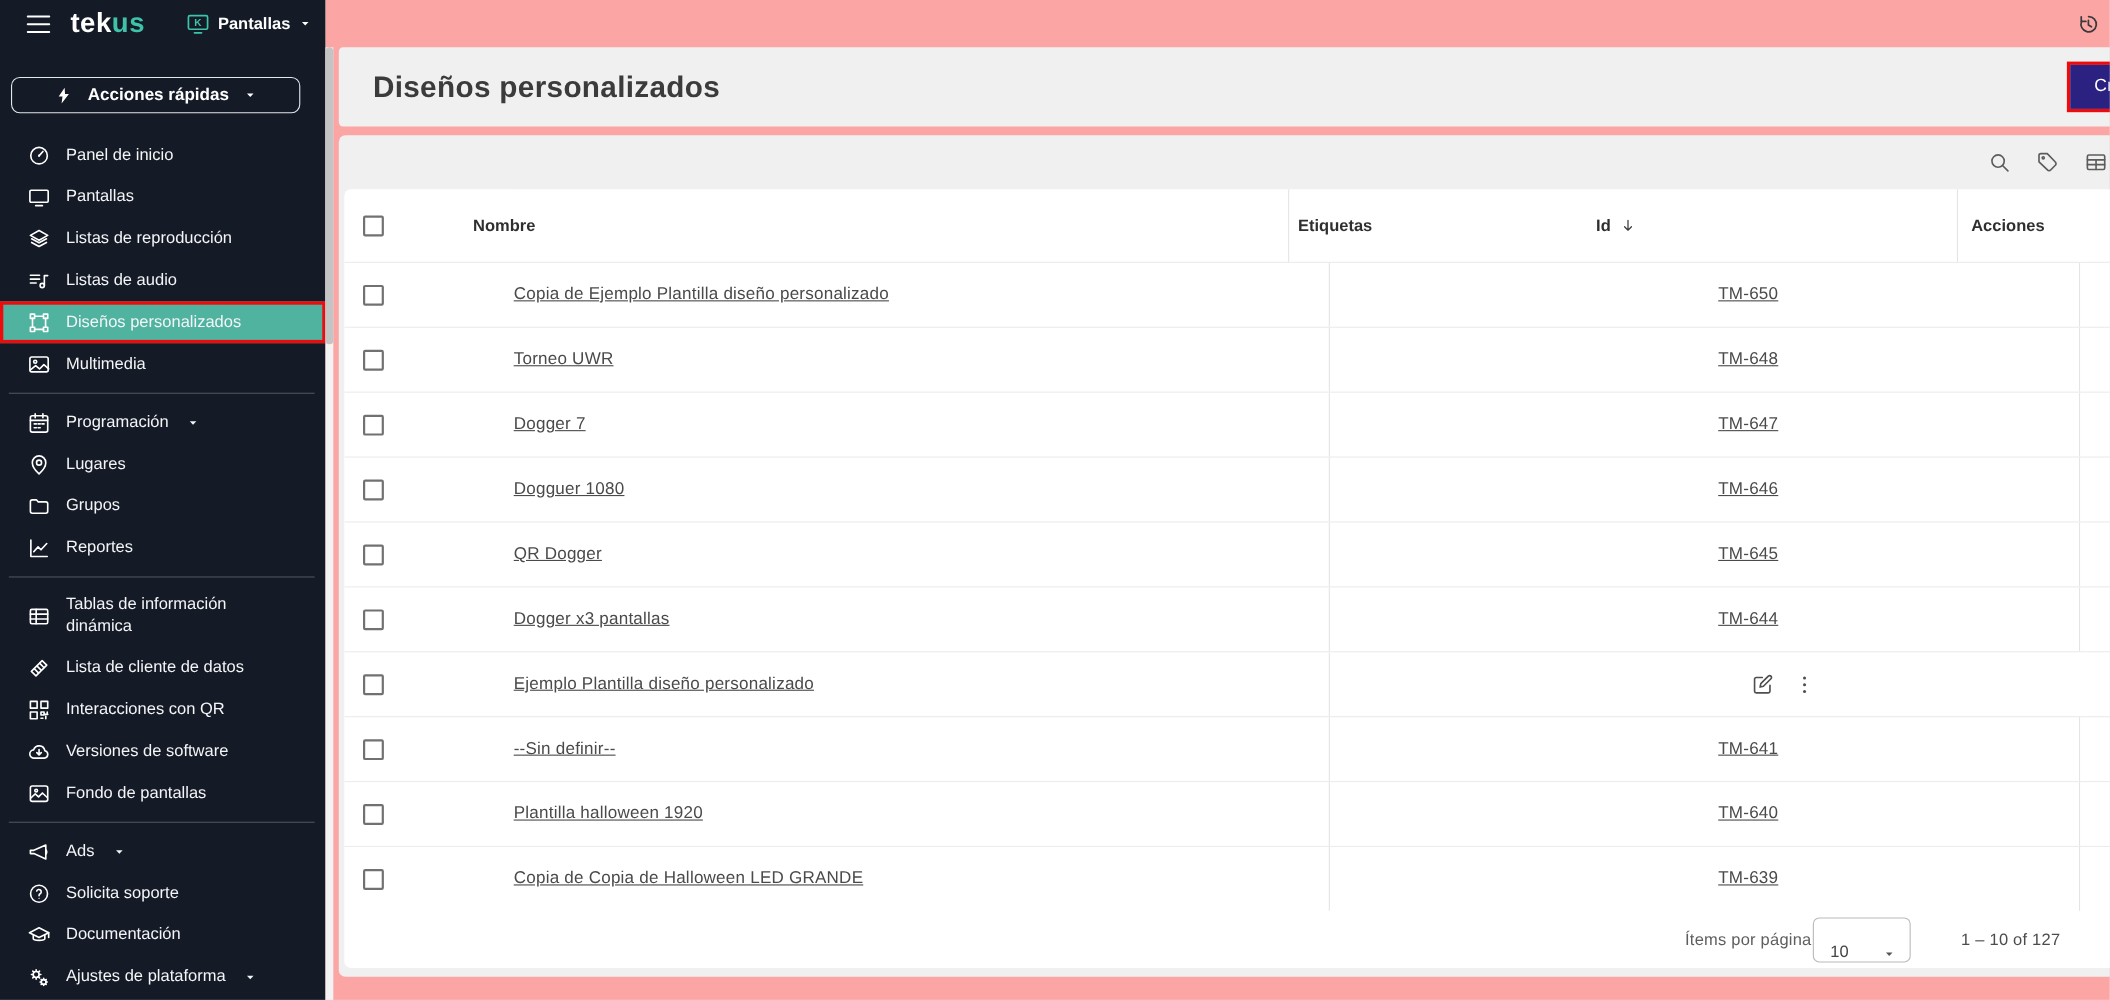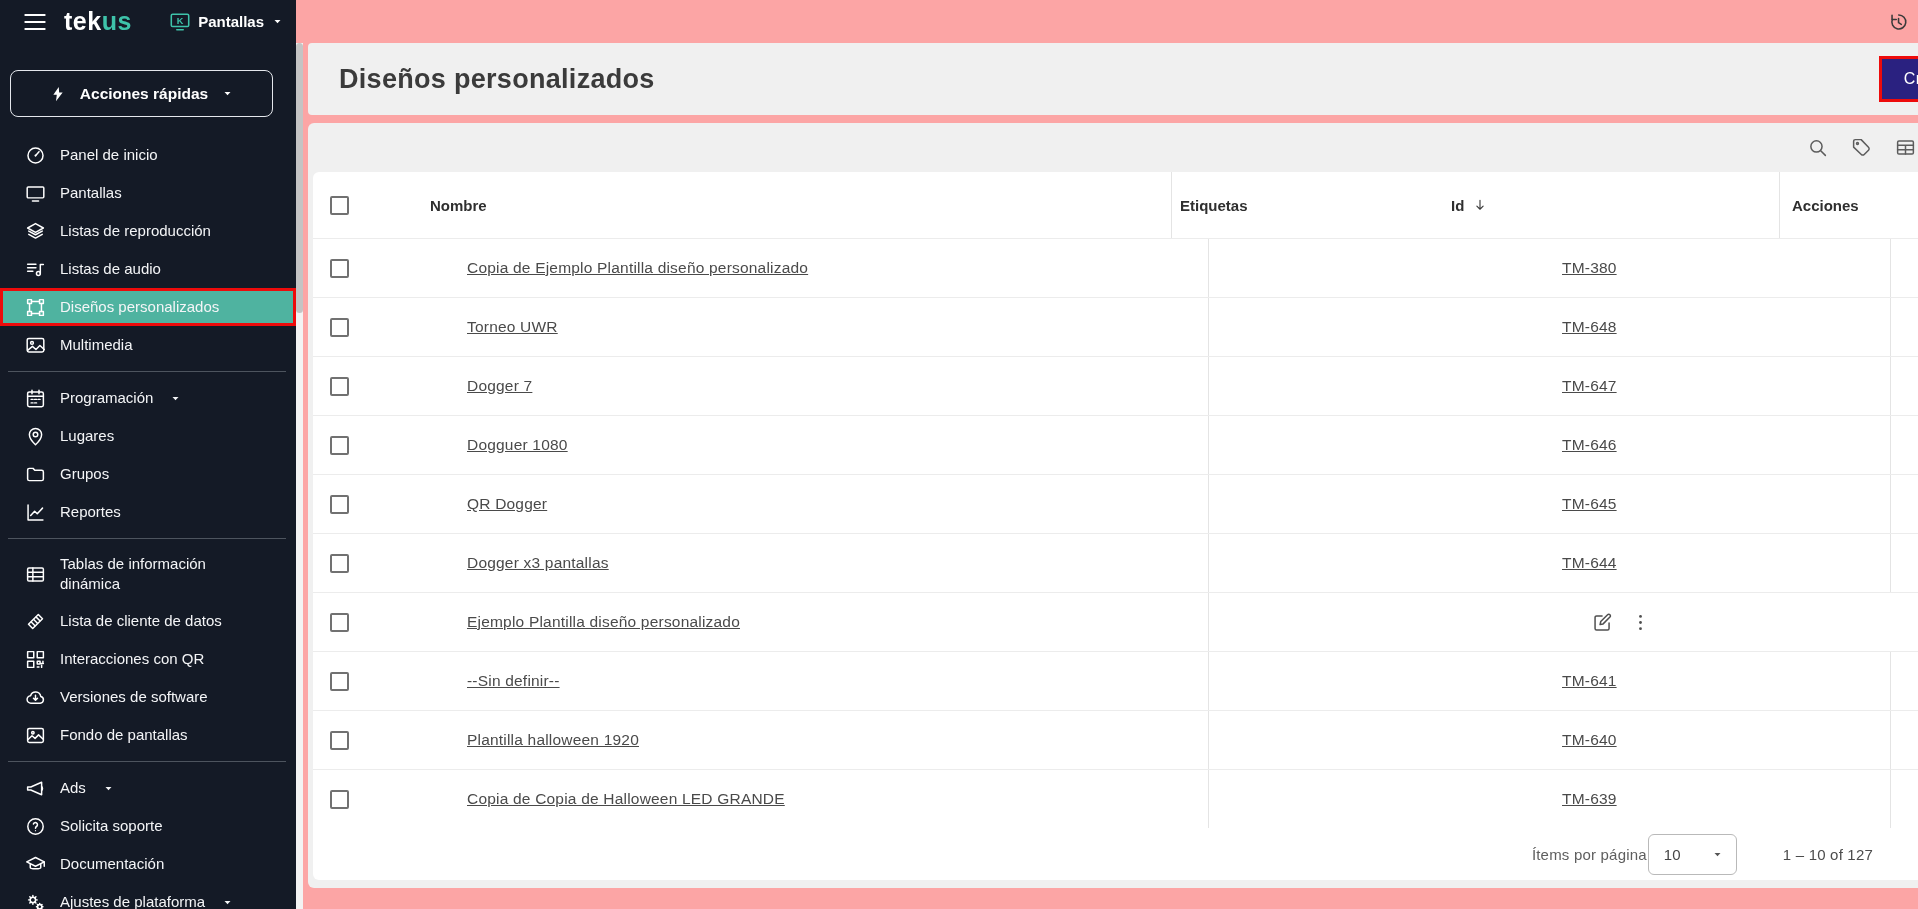--- a/index.html
+++ b/index.html
@@ -14,21 +14,21 @@
   .ic { display:inline-flex; }
   .ic svg { width:100%; height:100%; }
   .hamburger { width:26px; height:26px; color:#fff; cursor:pointer; }
   .brand { font-size:25px; font-weight:bold; letter-spacing:.5px; margin-left:16px; color:#fff; }
   .brand .us { color:#3ec3aa; }
   .context { margin-left:auto; display:flex; align-items:center; gap:7px;
              font-size:15px; font-weight:600; cursor:pointer; }
   .context .scr { width:22px; height:22px; color:#3ec3aa; }
   .context .caret { width:13px; height:13px; color:#fff; }
 
-  .qa-btn { margin:27px 23px 0 10px; height:47px; border:1.5px solid #e4e7ec;
+  .qa-btn { margin:27px 23px 0 10px; height:33px; border:1.5px solid #e4e7ec;
             border-radius:8px; display:flex; align-items:center; justify-content:center;
             gap:13px; font-size:15.5px; font-weight:600; color:#fff; cursor:pointer; }
   .qa-btn .ic { width:18px; height:18px; }
   .qa-btn .caret { width:13px; height:13px; }
 
   .nav { margin-top:19px; flex:1; overflow:hidden; }
   .nav-item { min-height:38px; display:flex; align-items:center; gap:14px;
               padding:2px 8px 2px 25px; font-size:15px; font-weight:500;
               color:#f4f5f7; cursor:pointer; }
   .nav-item .nic { width:21px; height:21px; flex-shrink:0; color:#fff; }
@@ -82,21 +82,21 @@
               background:#fff; cursor:pointer; }
   .link { font-size:15.5px; color:#4a4a4a; text-decoration:underline;
           letter-spacing:.2px; cursor:pointer; }
   .row-actions { display:flex; gap:17px; padding-left:22px; color:#4f4f4f; }
   .row-actions .aic { width:21px; height:21px; cursor:pointer; }
 
   .pager { height:52px; display:flex; align-items:center; justify-content:flex-end;
            color:#5e5e5e; font-size:15px; letter-spacing:.2px; }
   .pager .plabel { margin-right:1px; }
   .psel { width:89px; height:41px; border:1px solid #b9b9b9; border-radius:6px;
-          display:flex; align-items:center; padding:0 12px 0 15px; color:#454545;
+          display:flex; align-items:flex-end; padding:0 12px 0 15px; color:#454545;
           background:#fff; cursor:pointer; justify-content:space-between; margin-right:46px; }
   .psel .caret { width:13px; height:13px; color:#555; }
   .prange { margin-right:58px; color:#4c4c4c; }
   .pnav { width:22px; height:22px; cursor:pointer; }
   .pnav.prev { color:#c9c9c9; margin-right:32px; }
   .pnav.next { color:#3f3f3f; margin-right:14px; }
 </style>
 </head>
 <body>
 
@@ -442,21 +442,21 @@
         <div id="tbody">
             <div class="trow tbody-row">
               <div class="c-check">
                 <span class="checkbox"></span>
               </div>
               <div class="c-name">
                 <span class="link">Copia de Ejemplo Plantilla diseño personalizado</span>
               </div>
               <div class="c-tags"></div>
               <div class="c-id">
-                <span class="link">TM-380</span>
+                <span class="link">TM-650</span>
               </div>
               <div class="c-act">
                 <span class="row-actions">
                   <span class="ic aic">
                     <svg viewBox="0 0 24 24" fill="none" stroke="currentColor" stroke-width="1.7" stroke-linecap="round" stroke-linejoin="round">
                       <path d="M11.5 4.5H5.2a1.7 1.7 0 0 0-1.7 1.7v12.6a1.7 1.7 0 0 0 1.7 1.7h12.6a1.7 1.7 0 0 0 1.7-1.7v-6.3"></path>
                       <path d="M17.8 3.1a1.9 1.9 0 0 1 2.7 2.7l-7.8 7.8-3.5.8.8-3.5z"></path>
                     </svg>
                   </span>
                   <span class="ic aic">

